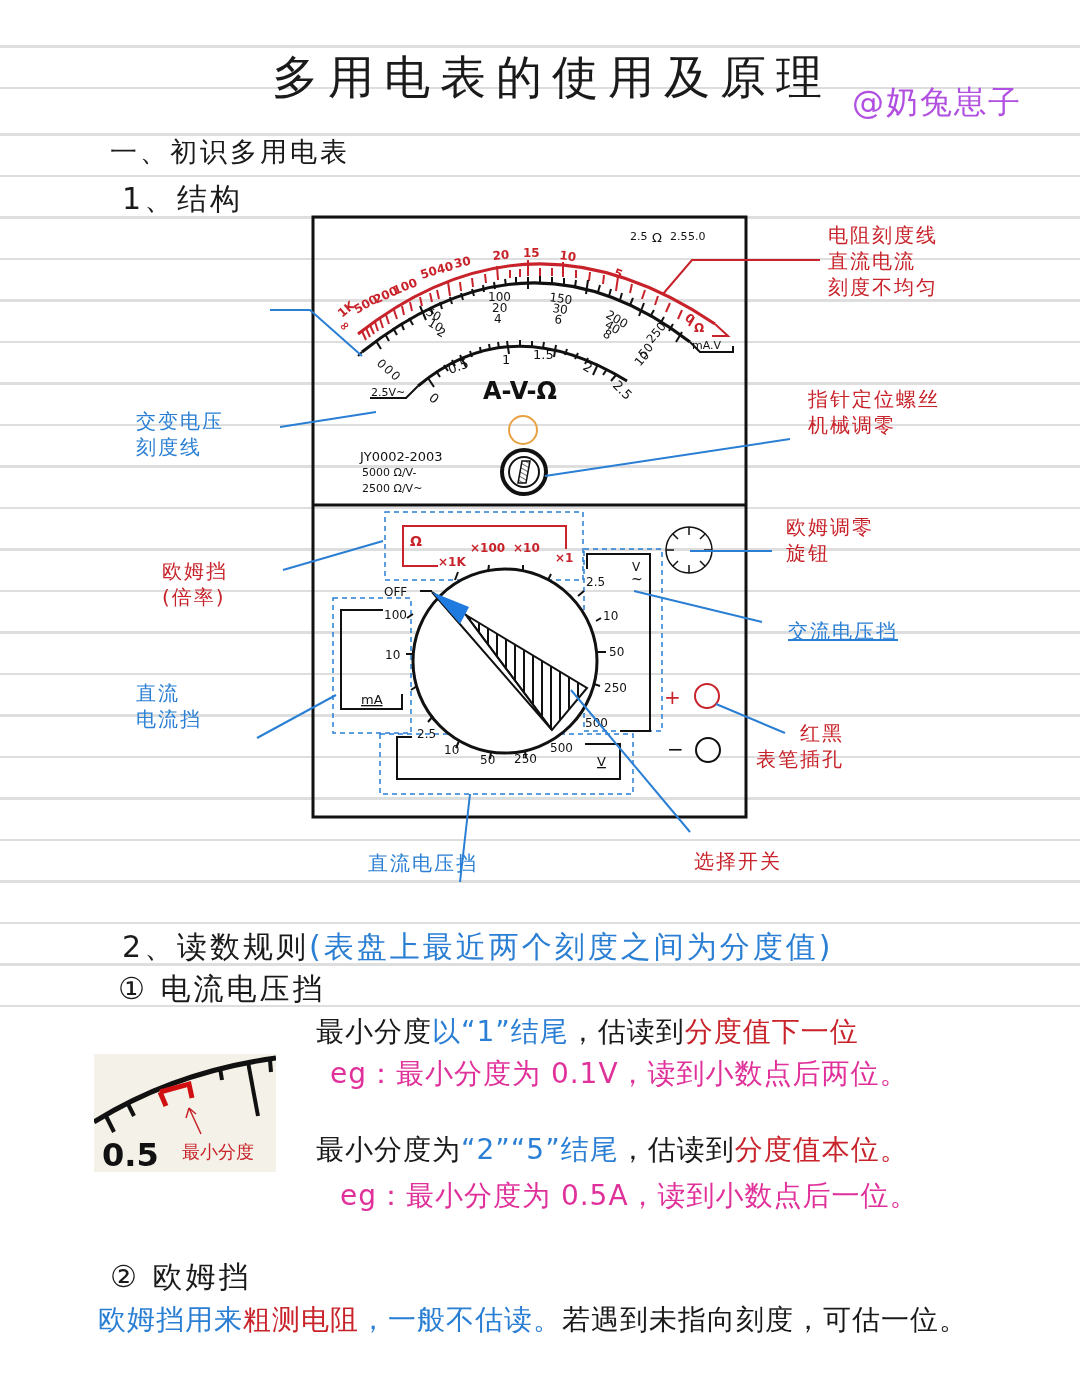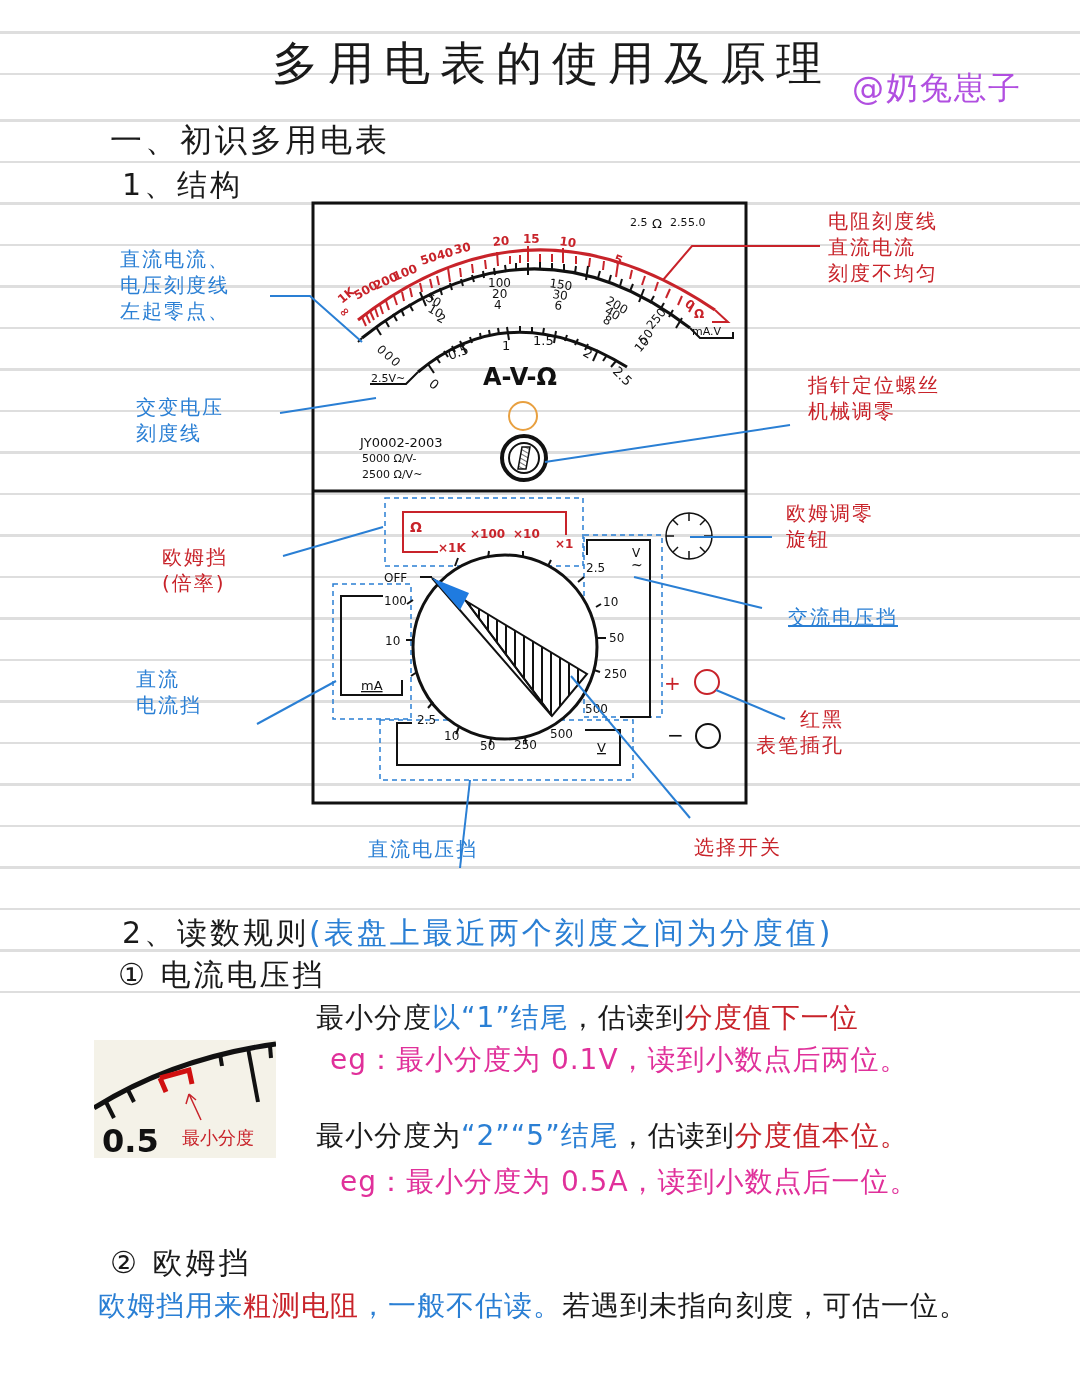--- a/index.html
+++ b/index.html
@@ -1,30 +1,30 @@
 <!DOCTYPE html>
 <html><head>
 <meta charset="utf-8">
 <style>
   html, body { margin: 0; padding: 0; background: #ffffff; }
   body { width: 1080px; height: 1397px; position: relative; overflow: hidden;
          font-family: "DejaVu Sans", sans-serif; }
-  .page { position: absolute; left: 0; top: 0; width: 1080px; height: 1001px;
+  .page { position: absolute; left: 0; top: 14px; width: 1080px; height: 1001px;
           background-color: #ffffff;
           background-image: repeating-linear-gradient(to bottom,
             transparent 0px, transparent 39px, #dedede 39px, #dedede 41.5px);
           background-position: 0 80px; }
   .t { position: absolute; white-space: nowrap; line-height: 1; }
   .black { color: #1a1a1a; }
   .blue  { color: #2a7fd4; }
   .red   { color: #c8232a; }
   .pink  { color: #e0309a; }
   .purple{ color: #b14fe0; }
   .title { font-size: 46px; letter-spacing: 10px; font-family: "DejaVu Serif", serif; font-weight: 300; }
-  .h1 { font-size: 32px; letter-spacing: 3px; }
+  .h1 { font-size: 27px; letter-spacing: 3px; }
   .h2 { font-size: 30px; letter-spacing: 3px; }
   .lbl { font-size: 20px; letter-spacing: 2px; line-height: 1.3; }
   .body { font-size: 28px; letter-spacing: 1px; }
   svg text { font-family: "DejaVu Sans", sans-serif; }
   .thumb { position: absolute; left: 94px; top: 1040px; width: 182px; height: 118px;
            background: #f4f2e8; overflow: hidden; }
 </style>
 </head>
 <body>
 
@@ -309,25 +309,20 @@
       <path d="M 283 556 L 383 527" stroke="#2a7fd4"></path>
       <path d="M 690 537 L 772 537" stroke="#2a7fd4"></path>
       <path d="M 634 577 L 762 608" stroke="#2a7fd4"></path>
       <path d="M 257 724 L 336 681" stroke="#2a7fd4"></path>
       <path d="M 716 690 L 785 719" stroke="#2a7fd4"></path>
       <path d="M 470 780 L 460 868" stroke="#2a7fd4"></path>
       <path d="M 571 676 L 690 818" stroke="#2a7fd4"></path>
     </g>
   </svg>
 
-  <div class="t lbl blue" style="left:120px; top:246px;">
-    <div>直流电流、</div>
-    <div>电压刻度线</div>
-    <div>左起零点、</div>
-  </div>
   <div class="t lbl blue" style="left:136px; top:394px;">
     <div>交变电压</div>
     <div>刻度线</div>
   </div>
   <div class="t lbl red" style="left:828px; top:208px;">
     <div>电阻刻度线</div>
     <div>直流电流</div>
     <div>刻度不均匀</div>
   </div>
   <div class="t lbl red" style="left:808px; top:372px;">

